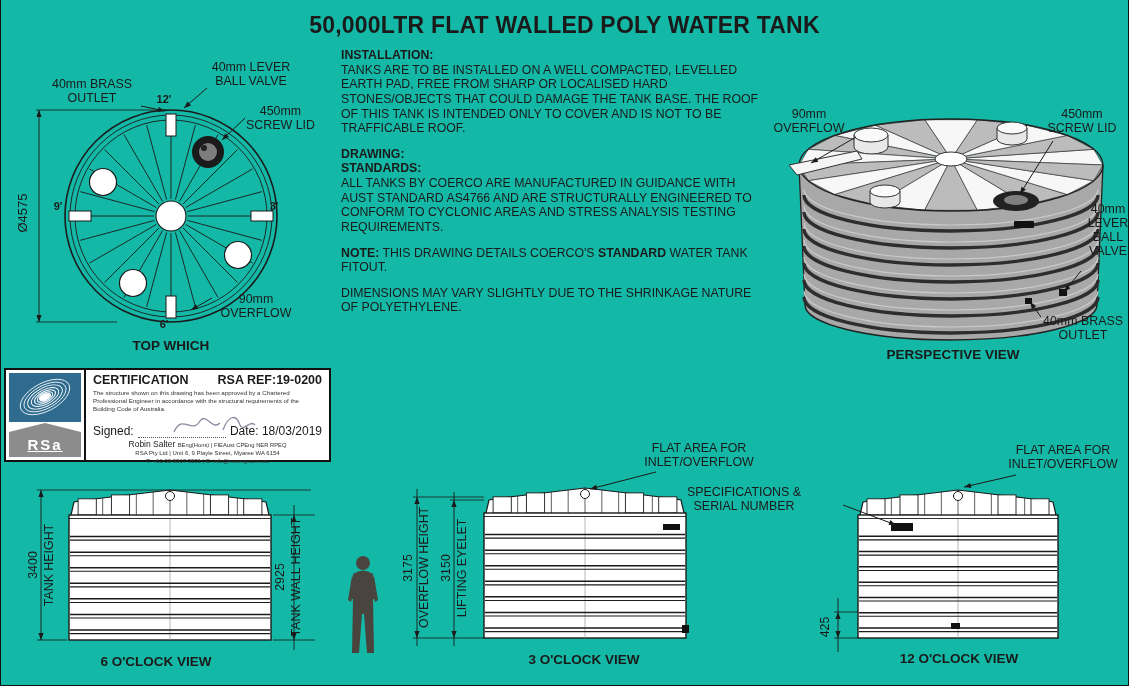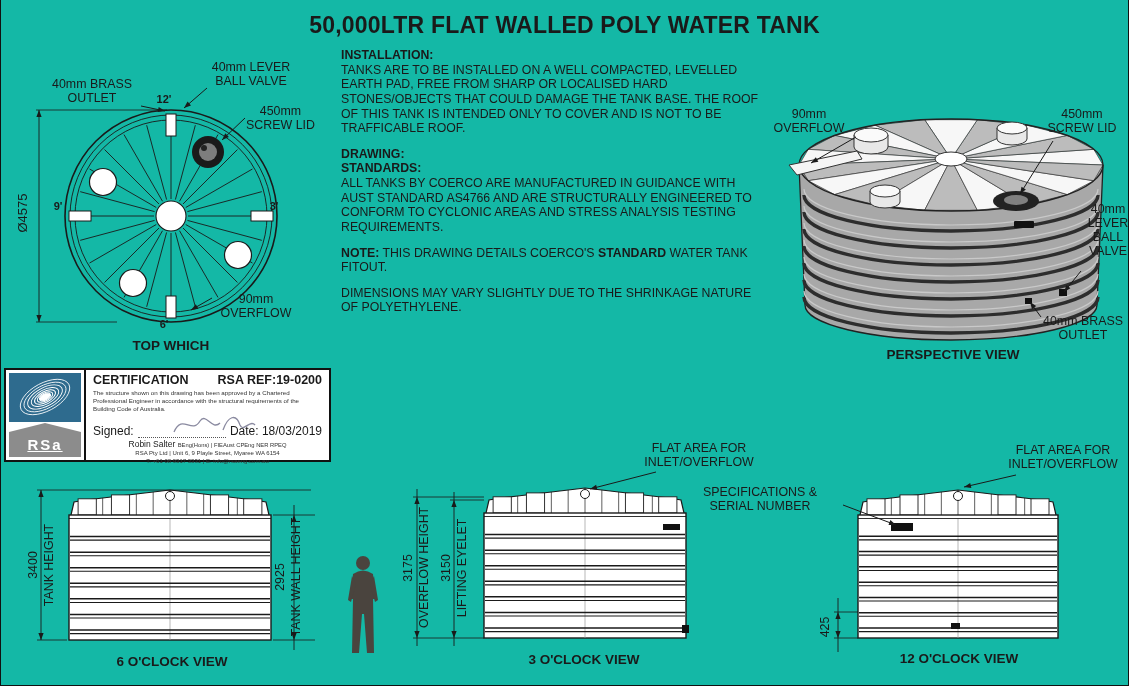--- a/index.html
+++ b/index.html
@@ -267,21 +267,21 @@
       <line x1="273" y1="30" x2="273" y2="175" stroke="#1a1a1a" stroke-width="0.9"></line>
       <polygon points="273.0,40.0 270.4,47.0 275.6,47.0" fill="#1a1a1a"></polygon>
       <polygon points="273.0,165.0 275.6,158.0 270.4,158.0" fill="#1a1a1a"></polygon>
       <line x1="252" y1="40" x2="294" y2="40" stroke="#1a1a1a" stroke-width="0.8"></line>
       <line x1="252" y1="165" x2="294" y2="165" stroke="#1a1a1a" stroke-width="0.8"></line>
     </svg>
   <div class="abs rot" style="left:-27px;top:557px">3400</div>
   <div class="abs rot" style="left:-11px;top:557px">TANK HEIGHT</div>
   <div class="abs rot" style="left:220px;top:569px">2925</div>
   <div class="abs rot" style="left:236px;top:569px">TANK WALL HEIGHT</div>
-  <div class="abs cap" style="left:71px;top:654px;width:200px">6 O'CLOCK VIEW</div>
+  <div class="abs cap" style="left:55px;top:654px;width:200px">6 O'CLOCK VIEW</div>
 
   <svg class="abs" style="left:332px;top:552px" width="60" height="112">
     <circle cx="30" cy="11" r="7" fill="#4a443e"></circle>
     <path d="M20 22 Q30 15 40 22 L42 47 L18 47 Z" fill="#4a443e"></path>
     <path d="M19 24 L15 48 L18 50 L23 32 Z" fill="#4a443e"></path>
     <path d="M41 24 L45 48 L42 50 L37 32 Z" fill="#4a443e"></path>
     <path d="M20 47 L19 101 L26 101 L29 62 L31 62 L34 101 L41 101 L40 47 Z" fill="#4a443e"></path>
   </svg>
 
   <svg id="sv-3" class="abs" style="left:380px;top:425px" width="350" height="250">
@@ -381,17 +381,17 @@
       <line x1="118" y1="187" x2="142" y2="187" stroke="#1a1a1a" stroke-width="0.8"></line>
       <line x1="118" y1="213" x2="142" y2="213" stroke="#1a1a1a" stroke-width="0.8"></line>
       <rect x="175" y="98" width="22" height="8" fill="#111"></rect>
       <rect x="235" y="198" width="9" height="6" fill="#111"></rect>
       <line x1="127" y1="80" x2="180" y2="100" stroke="#1a1a1a" stroke-width="1"></line>
       <polygon points="180.0,100.0 174.4,95.1 172.5,100.0" fill="#1a1a1a"></polygon>
       <line x1="300" y1="50" x2="248" y2="62" stroke="#1a1a1a" stroke-width="1"></line>
       <polygon points="248.0,62.0 255.4,63.0 254.2,57.9" fill="#1a1a1a"></polygon>
     </svg>
   <div class="abs lbl" style="left:1002px;top:444px;width:120px">FLAT AREA FOR INLET/OVERFLOW</div>
-  <div class="abs lbl" style="left:696px;top:486px;width:126px">SPECIFICATIONS &amp; SERIAL NUMBER</div>
+  <div class="abs lbl" style="left:680px;top:486px;width:126px">SPECIFICATIONS &amp; SERIAL NUMBER</div>
   <div class="abs rot" style="left:765px;top:619px">425</div>
   <div class="abs cap" style="left:858px;top:651px;width:200px">12 O'CLOCK VIEW</div>
 
 </div>
 
 </body></html>

